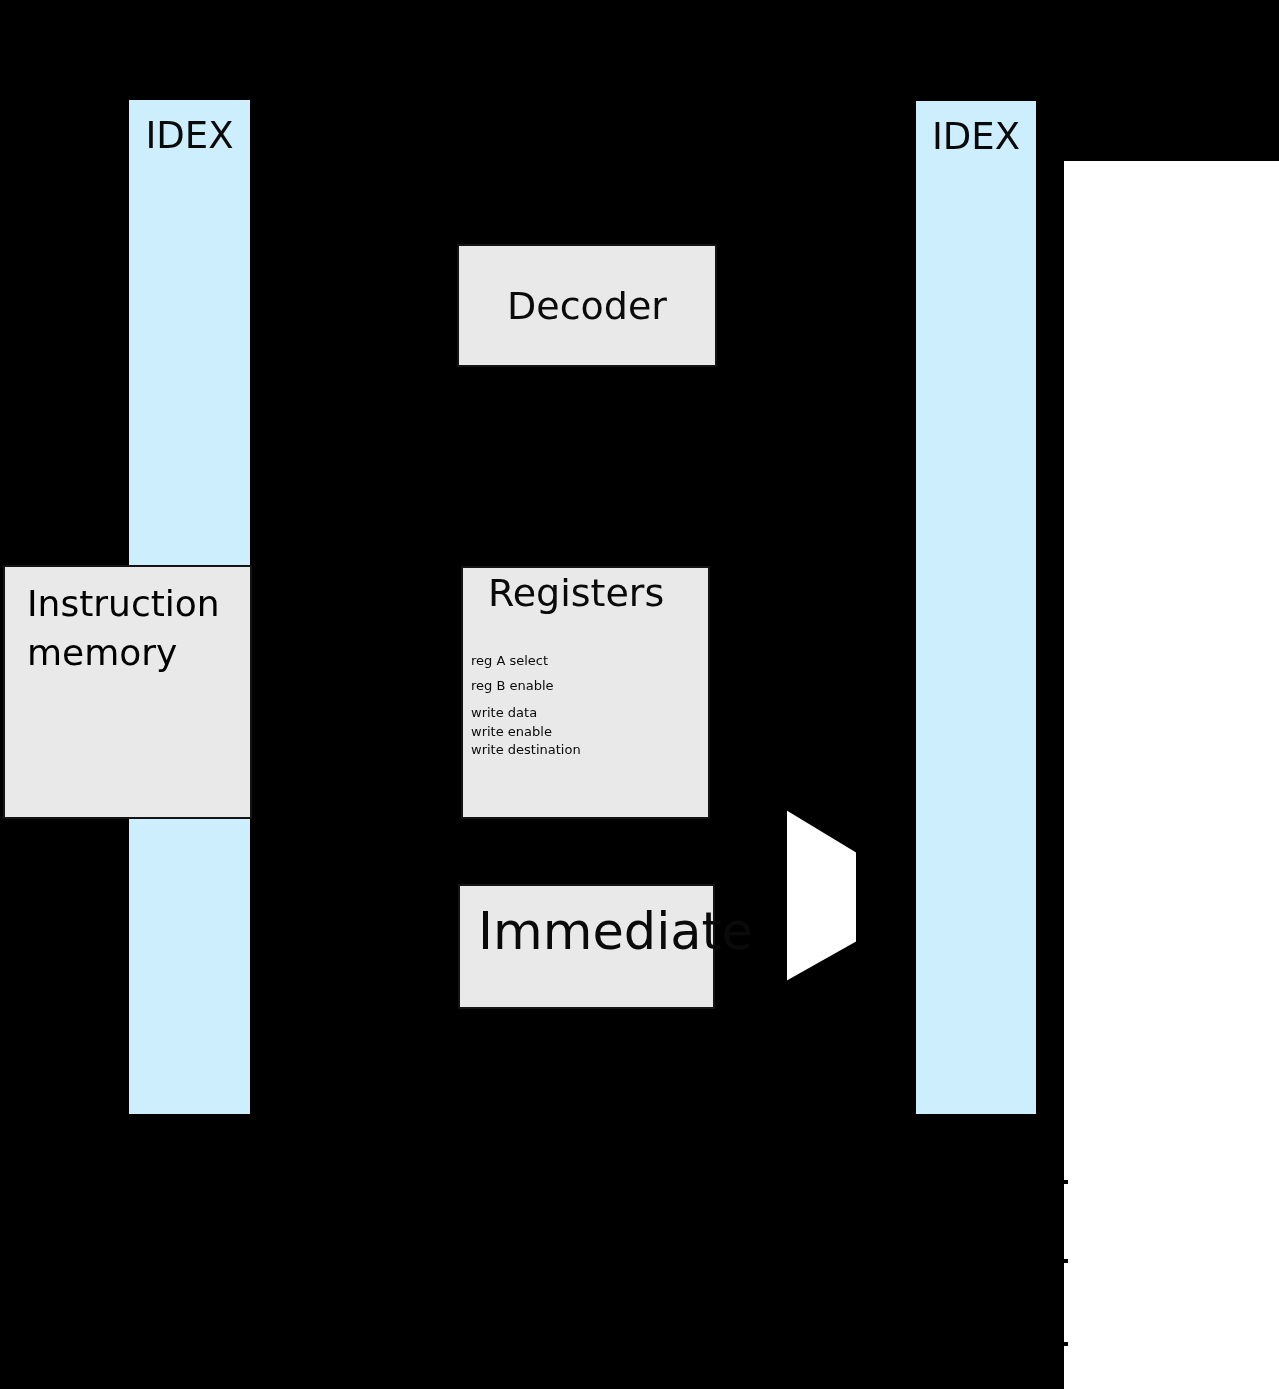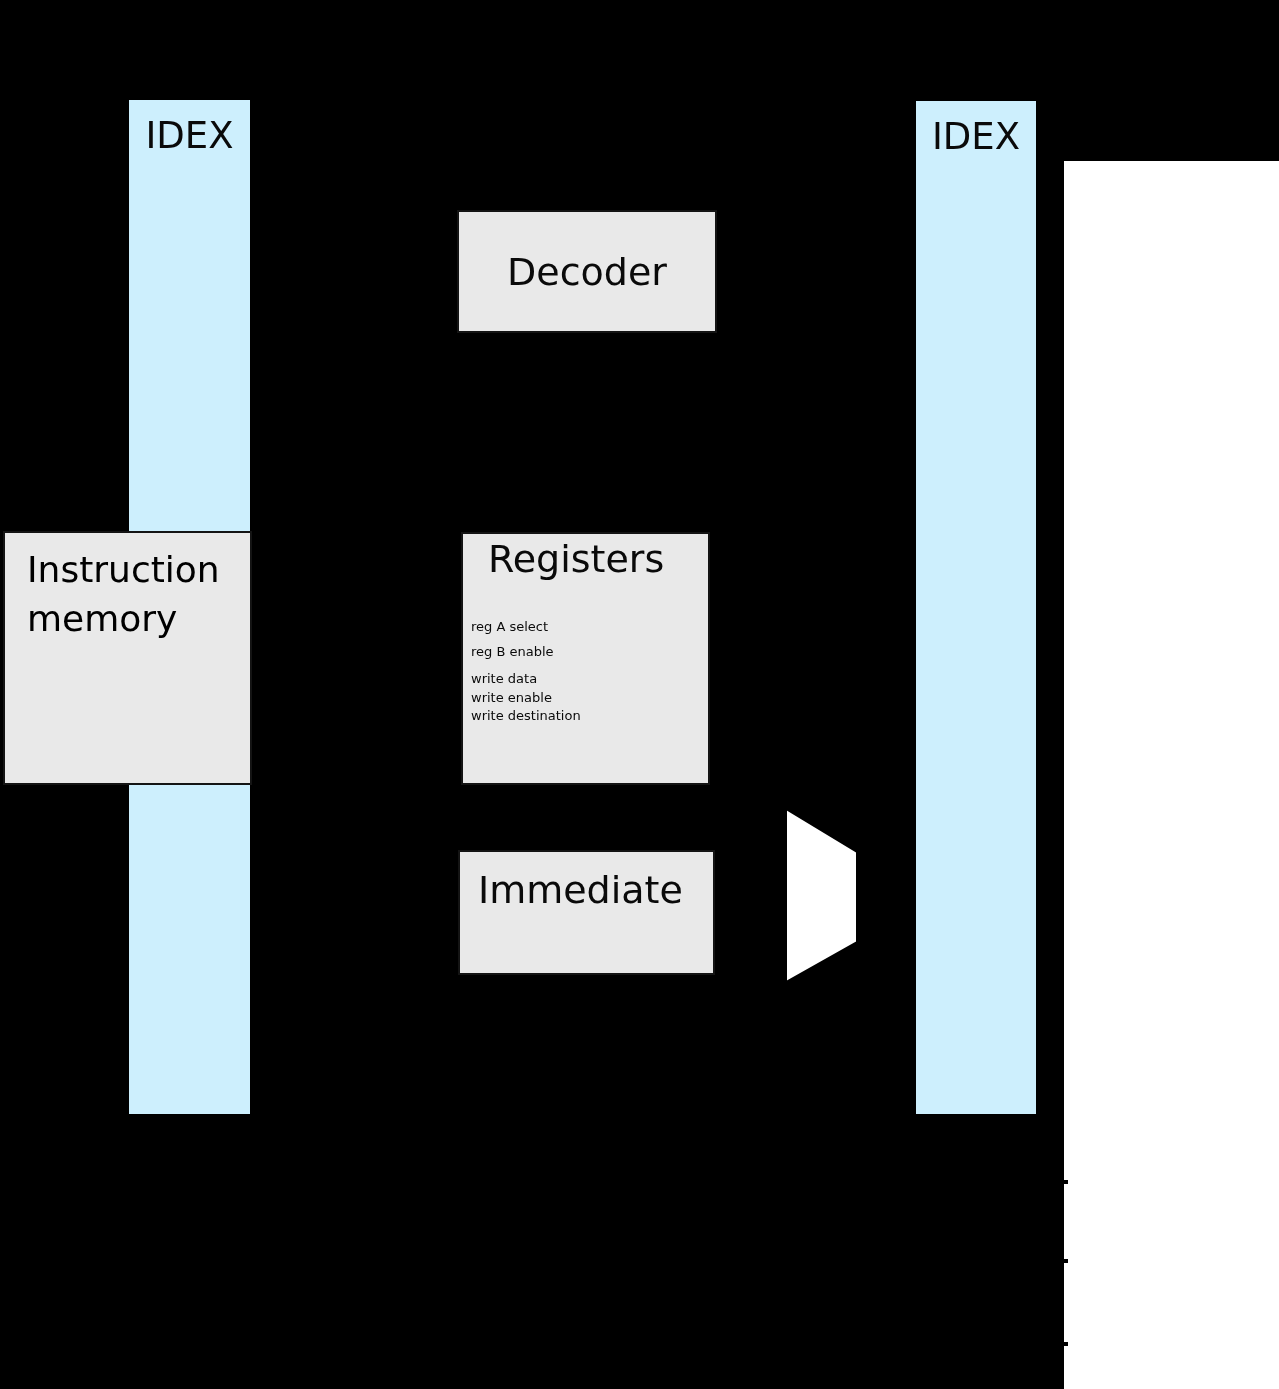--- a/index.html
+++ b/index.html
@@ -31,20 +31,21 @@
     margin-top: 14px;
     text-align: center;
     font-size: 37px;
     color: #0a0a0a;
   }
   .block {
     position: absolute;
     background: #e9e9e9;
     border: 2px solid #141414;
     box-sizing: border-box;
+    margin-top: 34px;
   }
   .block-decoder  { left: 457px; top: 210px; width: 260px; height: 123px;
                     display: flex; align-items: center; justify-content: center; }
   .block-imem     { left: 3px;   top: 531px; width: 249px; height: 254px; }
   .block-regs     { left: 461px; top: 532px; width: 249px; height: 253px; }
   .block-imm      { left: 458px; top: 850px; width: 257px; height: 125px; }
   .block-title {
     font-size: 38px;
     color: #0a0a0a;
     white-space: nowrap;
@@ -55,21 +56,21 @@
     line-height: 49px;
   }
   .regs-title {
     position: absolute;
     left: 25px; top: 3px;
     font-size: 38px;
   }
   .imm-title {
     position: absolute;
     left: 18px; top: 16px;
-    font-size: 38px;
+    font-size: 51px;
   }
   .port-label {
     position: absolute;
     left: 8px;
     font-size: 13px;
     color: #0a0a0a;
     white-space: nowrap;
   }
   .port-0 { top: 85px; }
   .port-1 { top: 110px; }

